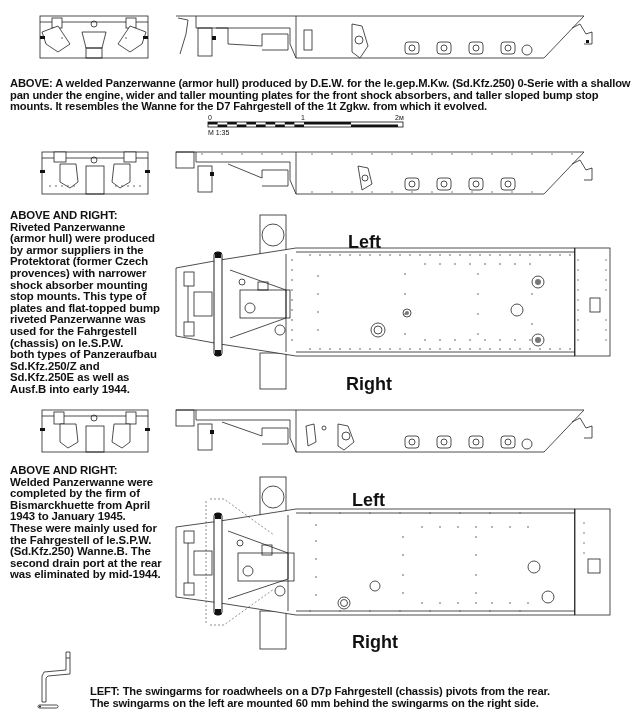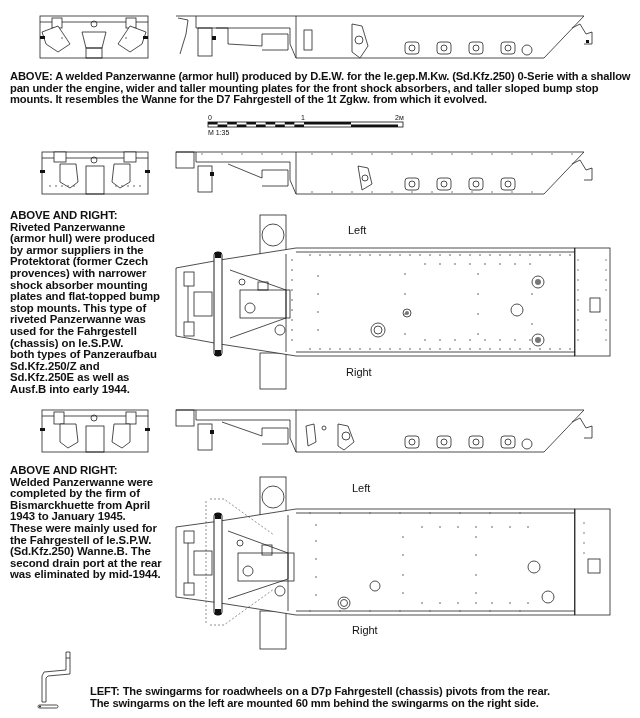--- a/index.html
+++ b/index.html
@@ -1,21 +1,21 @@
 <!DOCTYPE html>
 <html><head>
 <meta charset="utf-8">
 <style>
   * { margin:0; padding:0; box-sizing:border-box; }
   body { width:640px; height:718px; background:#fff; position:relative; overflow:hidden; font-family:"Liberation Sans", sans-serif; color:#111; }
   .abs { position:absolute; }
   svg { position:absolute; overflow:visible; }
   .caption-wide { font-size:11.2px; line-height:11.5px; font-weight:bold; letter-spacing:-0.15px; font-stretch:condensed; }
   .caption-side { font-size:11.4px; line-height:11.6px; font-weight:bold; letter-spacing:-0.1px; }
-  .side-label { font-size:11px; font-weight:normal; }
+  .side-label { font-size:18px; font-weight:bold;margin-top:8px; }
   .scale-lbl { font-size:7px; }
   .ln { stroke:#222; stroke-width:0.8; fill:none; }
   .lnf { stroke:#222; stroke-width:0.8; fill:#fff; }
   .dot { fill:#555; }
   .dash { stroke:#444; stroke-width:0.6; fill:none; stroke-dasharray:2 2; }
 </style>
 </head>
 <body>
 
 <div>
@@ -56,21 +56,21 @@
         <circle cx="304" cy="34" r="3"></circle>
     <rect x="329" y="28" width="14" height="12" rx="3"></rect>
         <circle cx="336" cy="34" r="3"></circle>
   </g>
   <circle class="ln" cx="355" cy="36" r="5"></circle>
   <path class="ln" d="M400,14 L408,10 L414,20 L420,18 L420,30 L412,30"></path>
   <rect x="414" y="26" width="3" height="3" fill="#111"></rect>
 </svg>
 </div>
 
-<div class="abs caption-wide" style="left:10px;top:71px;width:625px">ABOVE:  A welded Panzerwanne (armor hull) produced by D.E.W. for the le.gep.M.Kw. (Sd.Kfz.250) 0-Serie with a shallow pan under the engine, wider and taller mounting plates for the front shock absorbers, and taller sloped bump stop mounts.  It resembles the Wanne for the D7 Fahrgestell of the 1t Zgkw. from which it evolved.</div>
+<div class="abs caption-wide" style="left:10px;top:78px;width:625px">ABOVE:  A welded Panzerwanne (armor hull) produced by D.E.W. for the le.gep.M.Kw. (Sd.Kfz.250) 0-Serie with a shallow pan under the engine, wider and taller mounting plates for the front shock absorbers, and taller sloped bump stop mounts.  It resembles the Wanne for the D7 Fahrgestell of the 1t Zgkw. from which it evolved.</div>
 
 <div>
   <span class="abs scale-lbl" style="left:208px;top:114px">0</span>
   <span class="abs scale-lbl" style="left:301px;top:114px">1</span>
   <span class="abs scale-lbl" style="left:395px;top:114px">2м</span>
   <svg class="abs" style="left:208px;top:122px" width="195" height="6">
     <rect x="0" y="0" width="195" height="5" fill="#fff" stroke="#111" stroke-width="0.8"></rect>
     <g fill="#111">
       <rect x="0" y="0" width="9.6" height="2.5"></rect>
         <rect x="9.6" y="2.5" width="9.6" height="2.5"></rect>
@@ -174,22 +174,22 @@
 </div>
 
 <div class="abs caption-side" style="left:10px;top:210px;width:160px">
   <div>ABOVE AND RIGHT:</div>
   <div>Riveted Panzerwanne</div>
   <div>(armor hull) were produced</div>
   <div>by armor suppliers in the</div>
   <div>Protektorat (former Czech</div>
   <div>provences) with narrower</div>
   <div>shock absorber mounting</div>
+  <div>stop mounts.  This type of</div>
   <div>plates and flat-topped bump</div>
-  <div>stop mounts.  This type of</div>
   <div>riveted Panzerwanne was</div>
   <div>used for the Fahrgestell</div>
   <div>(chassis) on le.S.P.W.</div>
   <div>both types of Panzeraufbau</div>
   <div>Sd.Kfz.250/Z and</div>
   <div>Sd.Kfz.250E as well as</div>
   <div>Ausf.B into early 1944.</div>
 </div>
 
 <span class="abs side-label" style="left:348px;top:224px">Left</span>

